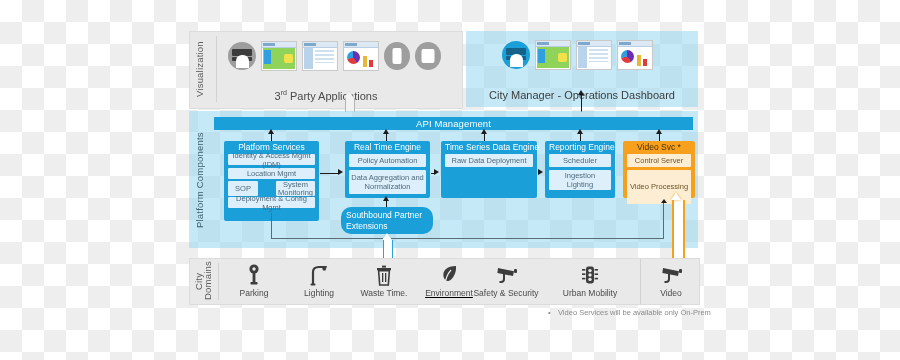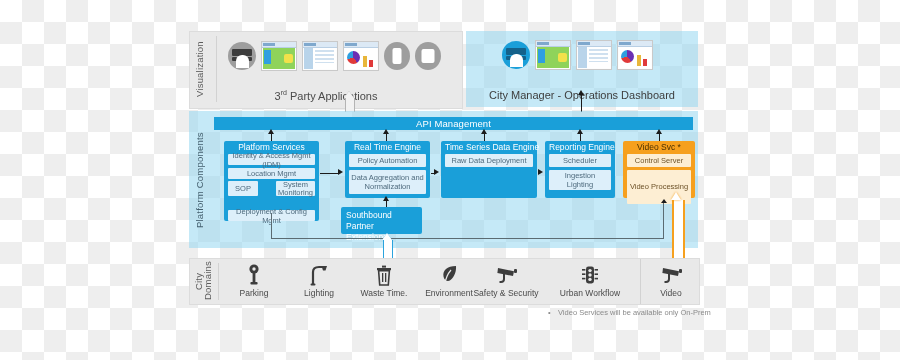--- a/index.html
+++ b/index.html
@@ -77,24 +77,24 @@
   #api{position:absolute;left:214px;top:117px;width:479px;height:13px;background:#1a9fd9;
     color:#fff;font-size:9.5px;display:flex;align-items:center;justify-content:center;letter-spacing:.1px;}
 
   .engine{position:absolute;background:#1a9fd9;border-radius:2px;padding:0 4px;box-sizing:border-box;}
   .engine > .t{color:#fff;font-size:8.5px;text-align:center;line-height:13px;height:13px;white-space:nowrap;}
   .engine.orange{background:#f6a01e;}
   .engine.orange > .t{color:#4a3000;}
   .sub{background:#ddeffa;color:#4e6a7d;font-size:7.5px;text-align:center;border-radius:1px;
     display:flex;align-items:center;justify-content:center;margin-bottom:2.5px;padding:0 2px;box-sizing:border-box;}
   .engine.orange .sub{background:#fdeed3;color:#6d5228;}
-  .subrow{display:flex;gap:18px;margin-bottom:14px;}
+  .subrow{display:flex;gap:18px;margin-bottom:1px;}
   .subrow .sub{flex:1;margin-bottom:0;}
 
-  #sbpe{position:absolute;left:341px;top:207px;width:81px;height:27px;background:#1a9fd9;border-radius:2px;
+  #sbpe{position:absolute;left:341px;top:207px;width:92px;height:27px;background:#1a9fd9;border-radius:10px;
     color:#fff;font-size:8.5px;line-height:11px;padding:3px 5px;box-sizing:border-box;}
 
   
   #cd{left:189px;top:258px;width:509px;height:45px;}
   .dom{position:absolute;top:4px;width:64px;text-align:center;}
   .dom .lab{font-size:8.5px;color:#4a4a4a;margin-top:1px;white-space:nowrap;}
   .dom .gl{height:24px;display:flex;align-items:center;justify-content:center;color:#3d3d3d;}
   .dom svg{display:block;}
 
   #note{position:absolute;left:548px;top:308px;font-size:7.5px;color:#8b8b8b;}
@@ -315,21 +315,21 @@
             <rect x="1" y="3" width="14" height="2.2" fill="#3d3d3d"></rect>
             <rect x="6" y="0.6" width="4" height="2" fill="#3d3d3d"></rect>
             <path d="M2.6 5.6 H13.4 L12.3 20 H3.7 Z" fill="none" stroke="#3d3d3d" stroke-width="1.6"></path>
             <rect x="6" y="8" width="1.3" height="9" fill="#3d3d3d"></rect>
             <rect x="9" y="8" width="1.3" height="9" fill="#3d3d3d"></rect>
           </svg>
       </div>
       <div class="lab">Waste Time.</div>
     </div>
 
-    <div class="dom" style="left:227px;">
+    <div class="dom" style="left:227px;text-decoration:underline;">
       <div class="gl">
         <svg width="17" height="21" viewBox="0 0 17 21">
             <path d="M15 1 C6 1 1.5 5.5 2.5 11.5 C3.2 15.8 7 17 9.5 15 C13.6 11.8 15.4 6.5 15 1 Z" fill="#3d3d3d"></path>
             <path d="M10 5 C6.5 9 4.5 14 3.6 20" stroke="#e9e9e9" stroke-width="1.2" fill="none"></path>
           </svg>
       </div>
       <div class="lab">Environment</div>
     </div>
 
     <div class="dom" style="left:277px;width:78px;">
@@ -351,21 +351,21 @@
             <circle cx="9" cy="10" r="1.7" fill="#e9e9e9"></circle>
             <circle cx="9" cy="14.4" r="1.7" fill="#e9e9e9"></circle>
             <rect x="1" y="4" width="3.4" height="1.6" fill="#3d3d3d"></rect>
             <rect x="1" y="8.4" width="3.4" height="1.6" fill="#3d3d3d"></rect>
             <rect x="1" y="12.8" width="3.4" height="1.6" fill="#3d3d3d"></rect>
             <rect x="13.6" y="4" width="3.4" height="1.6" fill="#3d3d3d"></rect>
             <rect x="13.6" y="8.4" width="3.4" height="1.6" fill="#3d3d3d"></rect>
             <rect x="13.6" y="12.8" width="3.4" height="1.6" fill="#3d3d3d"></rect>
           </svg>
       </div>
-      <div class="lab">Urban Workflow</div>
+      <div class="lab">Urban Mobility</div>
     </div>
 
     <div class="dom" style="left:455px;width:52px;">
       <div class="gl">
         <svg width="22" height="20" viewBox="0 0 22 20">
             <path d="M3 3 L19 6.2 L18 11 L2.4 8 Z" fill="#3d3d3d"></path>
             <rect x="19" y="4" width="3" height="4" rx="1" fill="#3d3d3d"></rect>
             <path d="M9 9 L9 14 Q9 17 6 17 H4.5" stroke="#3d3d3d" stroke-width="2" fill="none"></path>
           </svg>
       </div>

